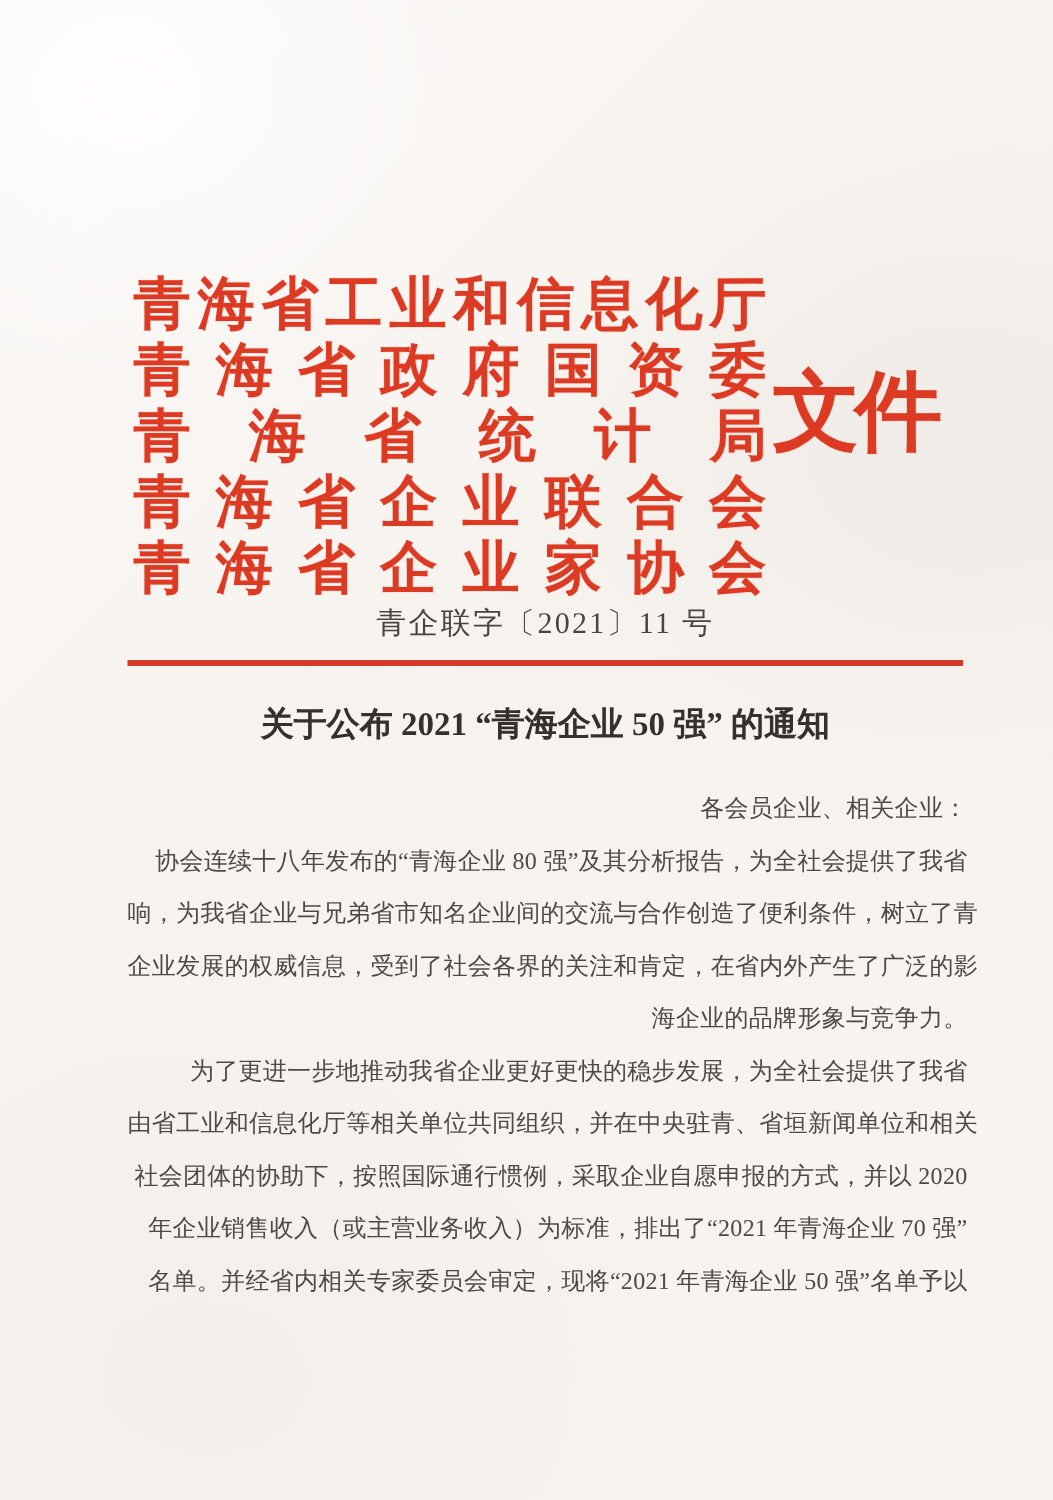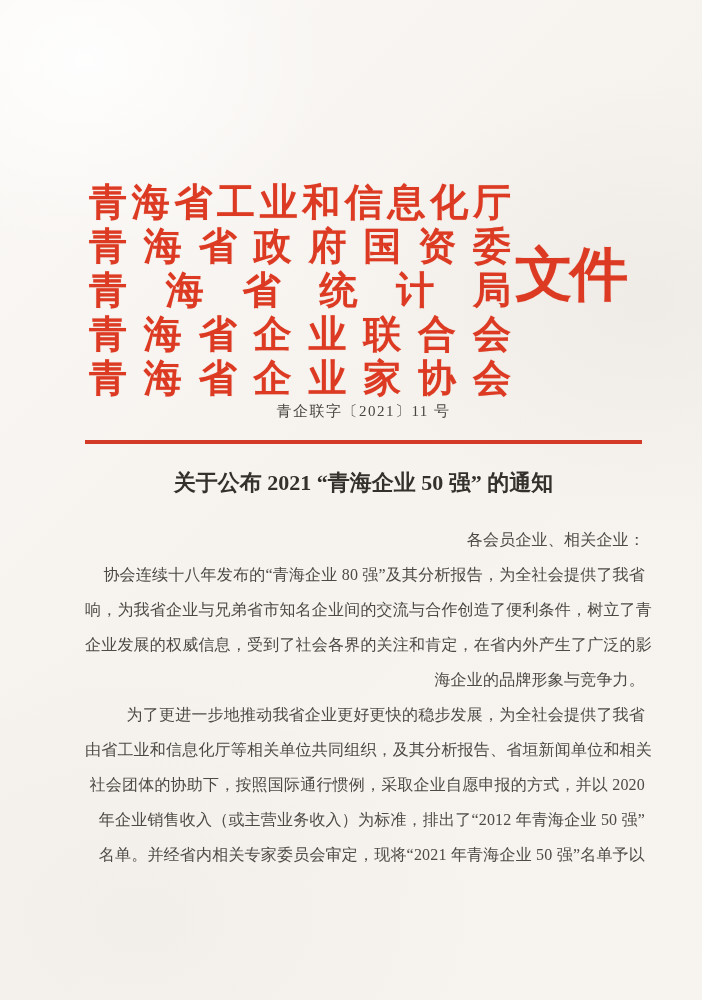--- a/index.html
+++ b/index.html
@@ -48,21 +48,21 @@
     letter-spacing: -3px;
     color: var(--letterhead-red, #dc3a22);
     text-shadow: 0 0 1px rgba(220,58,34,0.35);
   }
   .doc-number {
     position: absolute;
     left: 85px;
     top: 402px;
     width: 557px;
     text-align: center;
-    font-size: 15px;
+    font-size: 20px;
     letter-spacing: 1.5px;
     color: #48443f;
   }
   .red-rule {
     position: absolute;
     left: 85px;
     top: 440px;
     width: 557px;
     height: 4px;
     background: var(--rule-red, #d43a28);
@@ -162,19 +162,19 @@
 
   <div class="doc-title">关于公布 2021 “青海企业 50 强” 的通知</div>
 
   <div class="doc-body">
     <div class="body-line">各会员企业、相关企业：</div>
     <div class="body-line">协会连续十八年发布的“青海企业 80 强”及其分析报告，为全社会提供了我省</div>
     <div class="body-line">响，为我省企业与兄弟省市知名企业间的交流与合作创造了便利条件，树立了青</div>
     <div class="body-line">企业发展的权威信息，受到了社会各界的关注和肯定，在省内外产生了广泛的影</div>
     <div class="body-line">海企业的品牌形象与竞争力。</div>
     <div class="body-line indent">为了更进一步地推动我省企业更好更快的稳步发展，为全社会提供了我省</div>
-    <div class="body-line">由省工业和信息化厅等相关单位共同组织，及其分析报告、省垣新闻单位和相关</div>
+    <div class="body-line">由省工业和信息化厅等相关单位共同组织，并在中央驻青、省垣新闻单位和相关</div>
     <div class="body-line">社会团体的协助下，按照国际通行惯例，采取企业自愿申报的方式，并以 2020</div>
-    <div class="body-line">年企业销售收入（或主营业务收入）为标准，排出了“2012 年青海企业 50 强”</div>
+    <div class="body-line">年企业销售收入（或主营业务收入）为标准，排出了“2021 年青海企业 70 强”</div>
     <div class="body-line">名单。并经省内相关专家委员会审定，现将“2021 年青海企业 50 强”名单予以</div>
   </div>
 
 </div>
 
 </body></html>

